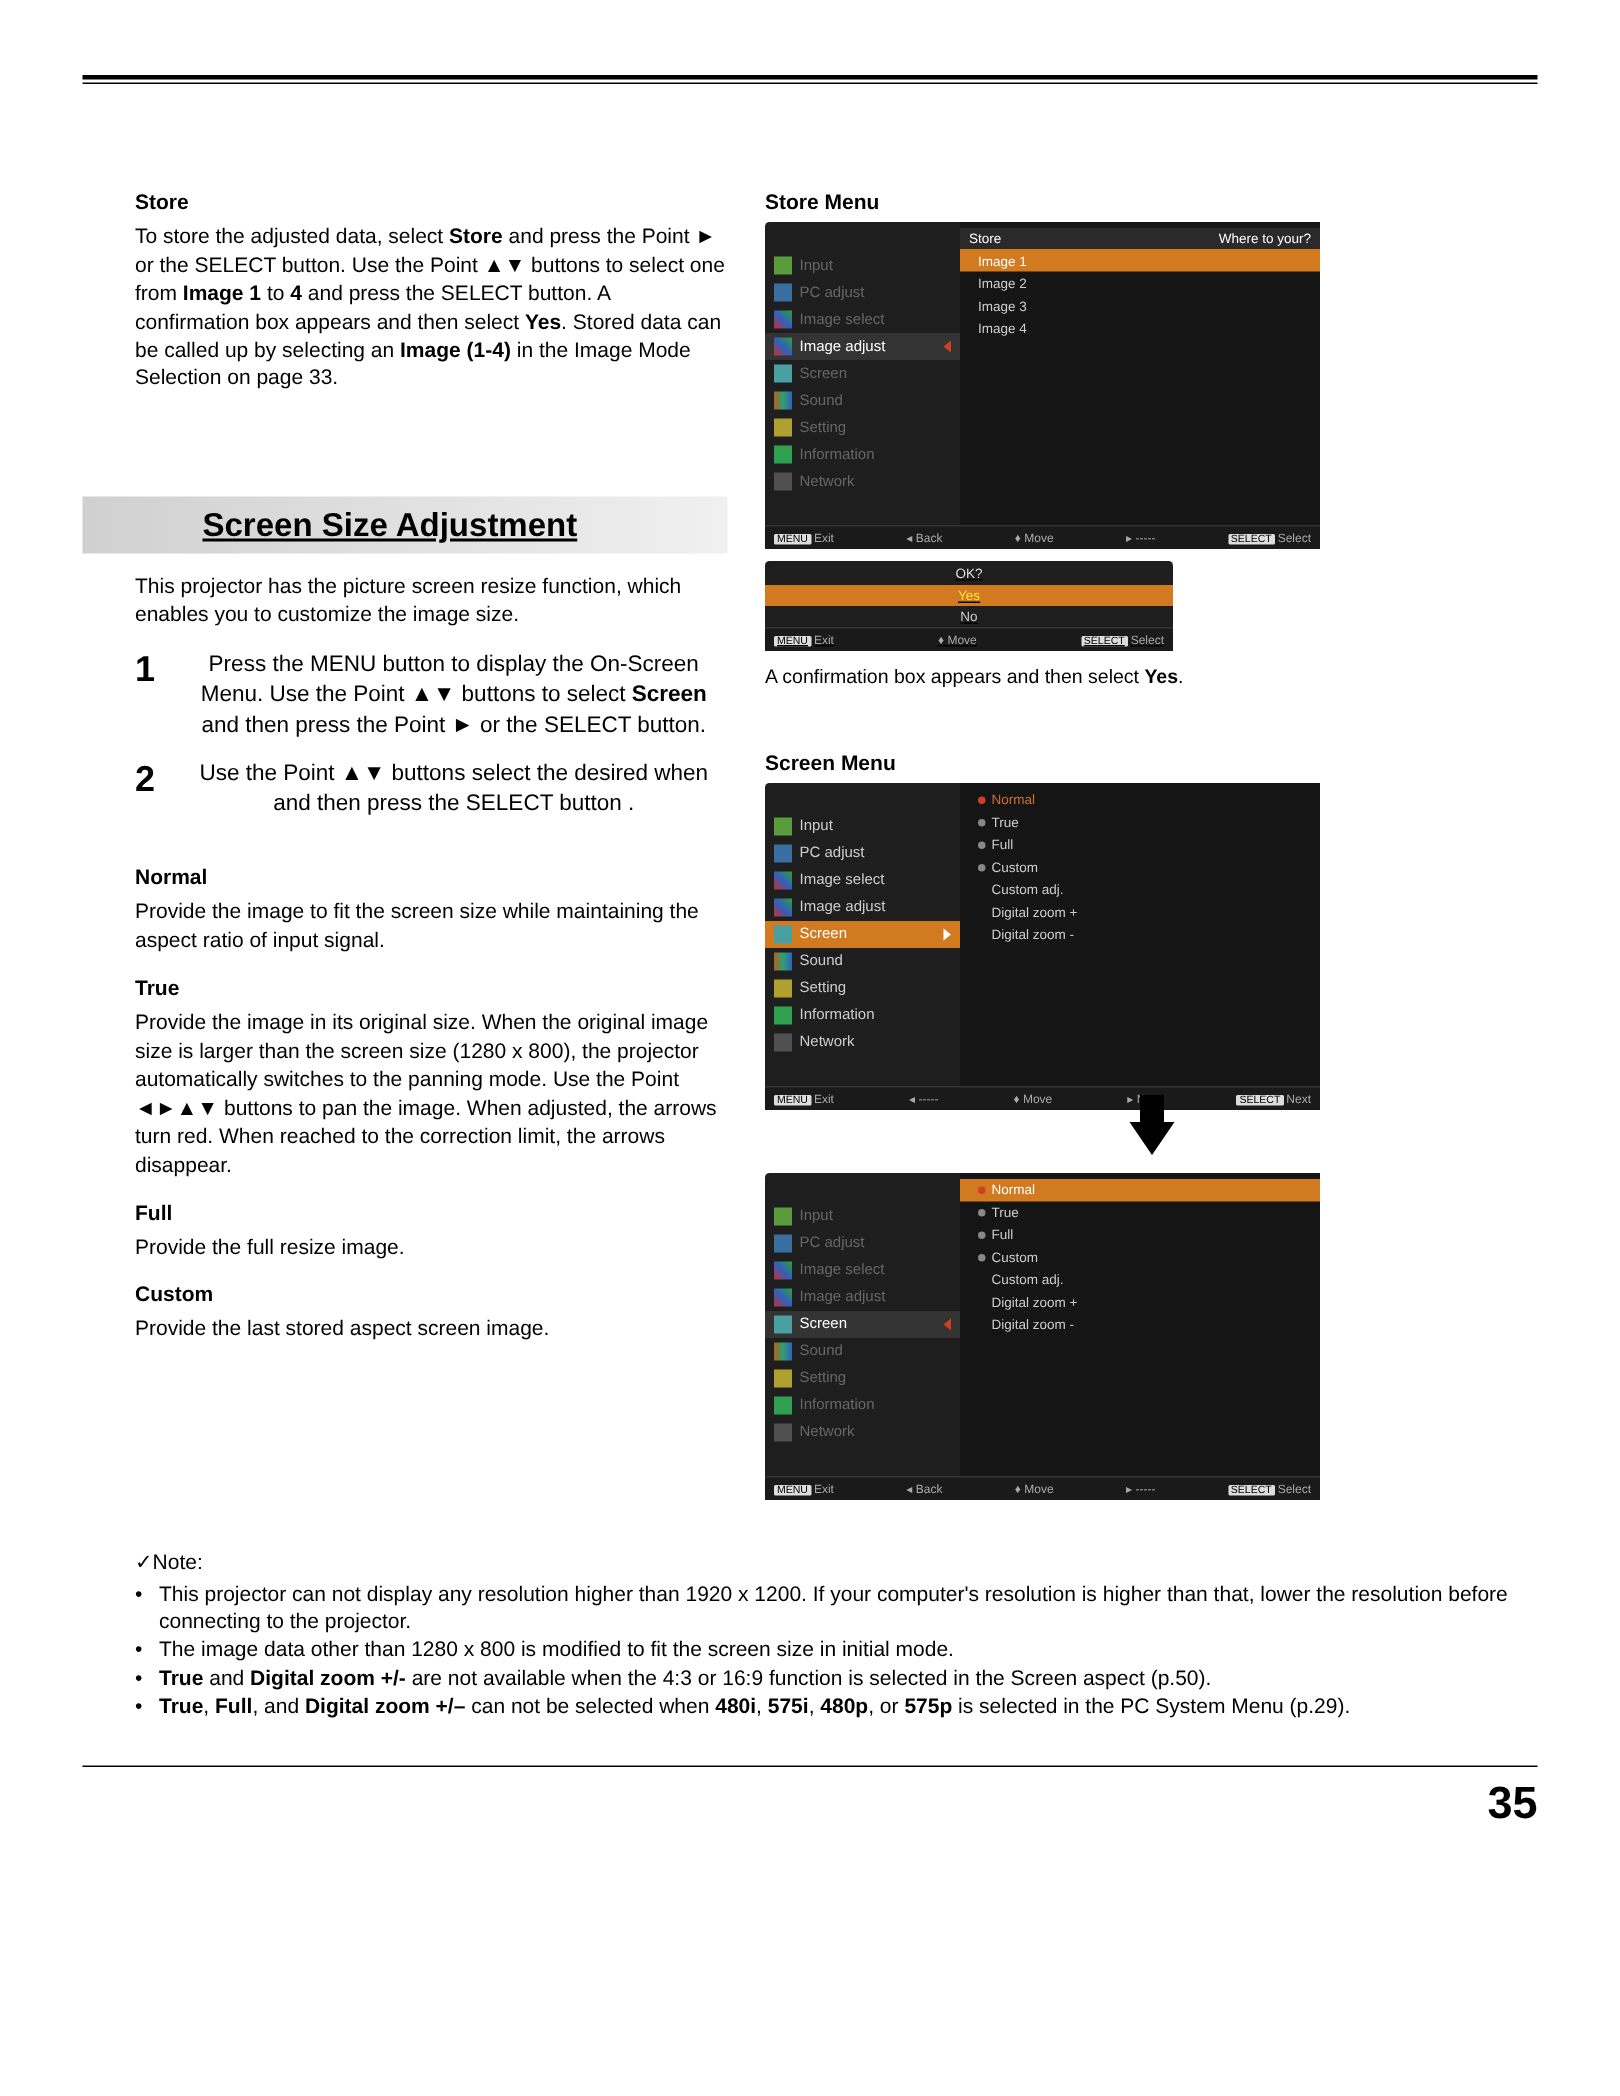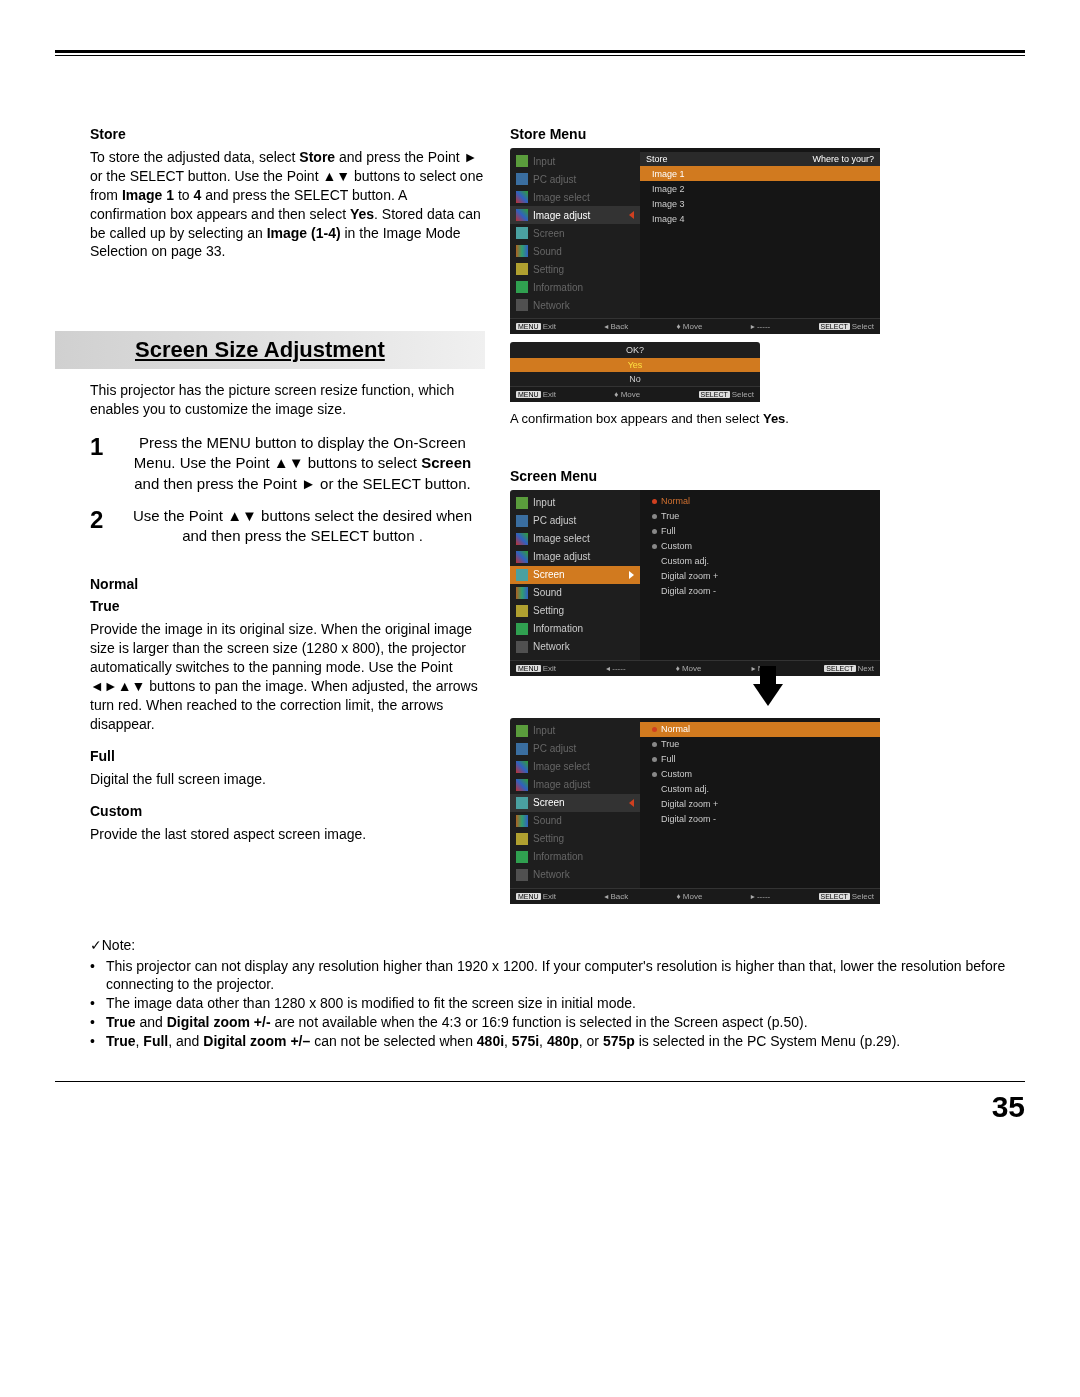--- a/index.html
+++ b/index.html
@@ -22,21 +22,21 @@
   .check { font-family: "Segoe UI Symbol", sans-serif; }
   .note-list { font-size: 14px; line-height: 1.35; list-style: none; padding-left: 8px; }
   .note-list li { text-indent: -8px; padding-left: 8px; }
   .bullet { display: inline-block; width: 8px; }
   .footer-rule { border-top: 1px solid #000; margin-top: 30px; }
   .page-num { text-align: right; font-size: 30px; font-weight: bold; padding-top: 8px; }
 
   
   .menu-box { background: #1e1e1e; border-radius: 3px; font-size: 10px; color: #ccc; width: 370px; margin-bottom: 8px; font-family: Arial, sans-serif; }
   .menu-body { display: flex; }
-  .menu-side { width: 130px; padding: 4px 0; }
+  .menu-side { width: 130px; padding: 20px 0; }
   .menu-row { display: flex; align-items: center; padding: 2px 6px; height: 18px; gap: 5px; }
   .menu-row.sel { background: #d17a1f; color: #fff; }
   .menu-row.seldark { background: #333; color: #fff; }
   .menu-row.dim { color: #666; }
   .mi { width: 12px; height: 12px; display: inline-block; }
   .c-grn { background: #5a9c3c; }
   .c-blu { background: #3a6ea0; }
   .c-mix { background: linear-gradient(45deg,#c03030,#3060c0,#30a030); }
   .c-cyan { background: #4aa0a0; }
   .c-wave { background: linear-gradient(90deg,#b06020,#30a070,#3060c0); }
@@ -48,21 +48,21 @@
   .sub-row { padding: 1px 6px 1px 12px; font-size: 9px; height: 15px; display: flex; align-items: center; gap: 4px; }
   .sub-row.orange { background: #d17a1f; color: #fff; }
   .sub-row .dot { width: 5px; height: 5px; border-radius: 50%; background: #888; display: inline-block; }
   .sub-row.orange .dot, .sub-row .dot.red { background: #d04020; }
   .menu-footer { background: #1a1a1a; font-size: 8px; color: #aaa; padding: 3px 6px; display: flex; justify-content: space-between; border-top: 1px solid #333; }
   .btn-lbl { background: #ddd; color: #000; padding: 0 2px; border-radius: 1px; font-size: 7px; margin-right: 2px; }
   .tri-r { display: inline-block; width: 0; height: 0; border-top: 4px solid transparent; border-bottom: 4px solid transparent; border-left: 5px solid #d04020; }
   .tri-r.white { border-left-color: #fff; }
   .tri-l { display: inline-block; width: 0; height: 0; border-top: 4px solid transparent; border-bottom: 4px solid transparent; border-right: 5px solid #d04020; }
 
-  .confirm-box { width: 250px; background: #1e1e1e; border-radius: 3px; font-size: 10px; margin: 6px 0 8px 0; }
+  .confirm-box { width: 272px; background: #1e1e1e; border-radius: 3px; font-size: 10px; margin: 6px 0 8px 0; text-decoration: underline; }
   .confirm-head { text-align: center; font-size: 9px; color: #ddd; padding: 3px 0; }
   .confirm-opt { text-align: center; font-size: 9px; padding: 2px 0; color: #ccc; }
   .confirm-opt.sel { background: #d17a1f; color: #ffe040; }
 
   .arrow-down { width: 0; height: 0; border-left: 15px solid transparent; border-right: 15px solid transparent; border-top: 22px solid #000; margin: 8px auto 12px auto; position: relative; }
   .arrow-down::before { content: ""; position: absolute; top: -40px; left: -8px; width: 16px; height: 20px; background: #000; }
 
   b { font-weight: bold; }
 </style>
 </head>
@@ -86,26 +86,27 @@
           <div class="step-num">1</div>
           <div class="step-text">Press the MENU button to display the On-Screen Menu. Use the Point ▲▼ buttons to select <b>Screen</b> and then press the Point ► or the SELECT button.</div>
         </div>
         <div class="step">
           <div class="step-num">2</div>
           <div class="step-text">Use the Point ▲▼ buttons select the desired when and then press the SELECT button .</div>
         </div>
       </div>
 
       <div class="subhead">Normal</div>
+      <p class="para">Provide the image to fit the screen size while maintaining the aspect ratio of input signal.</p>
 
       <div class="subhead">True</div>
       <p class="para">Provide the image in its original size. When the original image size is larger than the screen size (1280 x 800), the projector automatically switches to the panning mode. Use the Point ◄►▲▼ buttons to pan the image. When adjusted, the arrows turn red. When reached to the correction limit, the arrows disappear.</p>
 
       <div class="subhead">Full</div>
-      <p class="para">Digital the full screen image.</p>
+      <p class="para">Provide the full resize image.</p>
 
       <div class="subhead">Custom</div>
       <p class="para">Provide the last stored aspect screen image.</p>
     </div>
 
     <div class="col-right">
 
       <div class="subhead">Store Menu</div>
       <div class="menu-box">
         <div class="menu-body">

